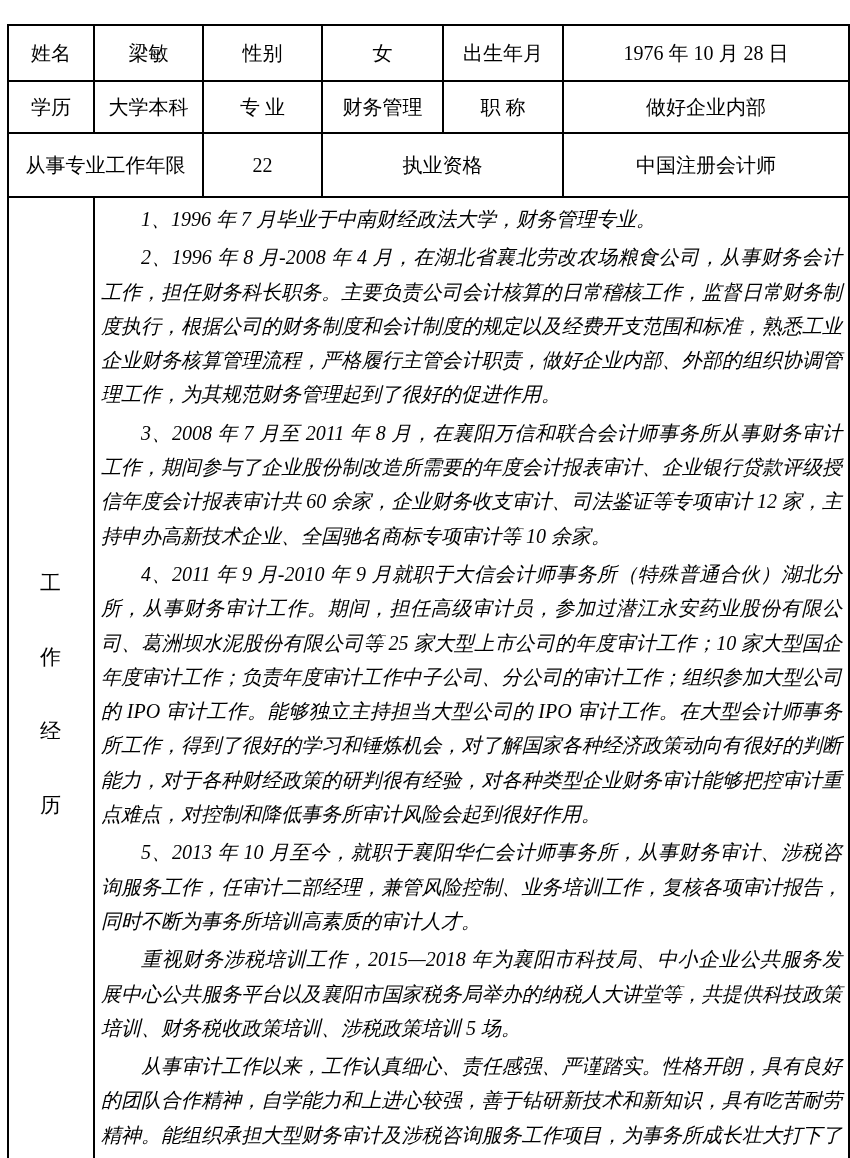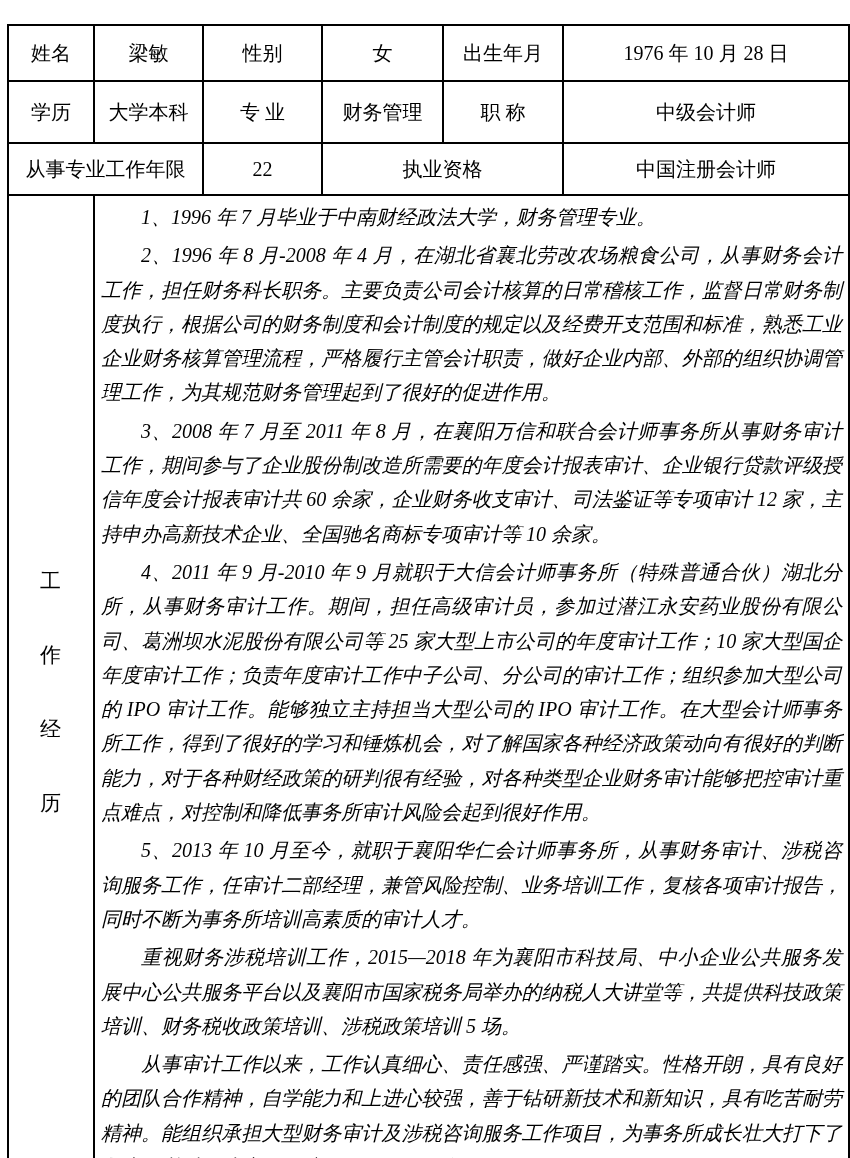--- a/index.html
+++ b/index.html
@@ -29,22 +29,22 @@
   }
   table.resume td {
     border: 2px solid #000000;
     text-align: center;
     vertical-align: middle;
     font-size: 20px;
     padding: 0 2px;
     overflow: hidden;
   }
   tr.r1 { height: 56px; }
-  tr.r2 { height: 62px; }
-  tr.r3 { height: 52px; }
+  tr.r2 { height: 52px; }
+  tr.r3 { height: 64px; }
   tr.r4 { height: 964px; }
   td.exp-cell {
     vertical-align: top;
     text-align: justify;
     padding: 2px 6px 0 7px;
   }
   td.exp-cell p {
     margin: 4px;
     text-indent: 2em;
     font-size: 20px;
@@ -82,21 +82,21 @@
         <td>女</td>
         <td>出生年月</td>
         <td>1976 年 10 月 28 日</td>
       </tr>
       <tr class="r2">
         <td>学历</td>
         <td>大学本科</td>
         <td>专 业</td>
         <td>财务管理</td>
         <td>职 称</td>
-        <td>中级会计师</td>
+        <td>做好企业内部</td>
       </tr>
       <tr class="r3">
         <td colspan="2">从事专业工作年限</td>
         <td>22</td>
         <td colspan="2">执业资格</td>
         <td>中国注册会计师</td>
       </tr>
       <tr class="r4">
         <td>
           <div class="vlabel">工作经历</div>

